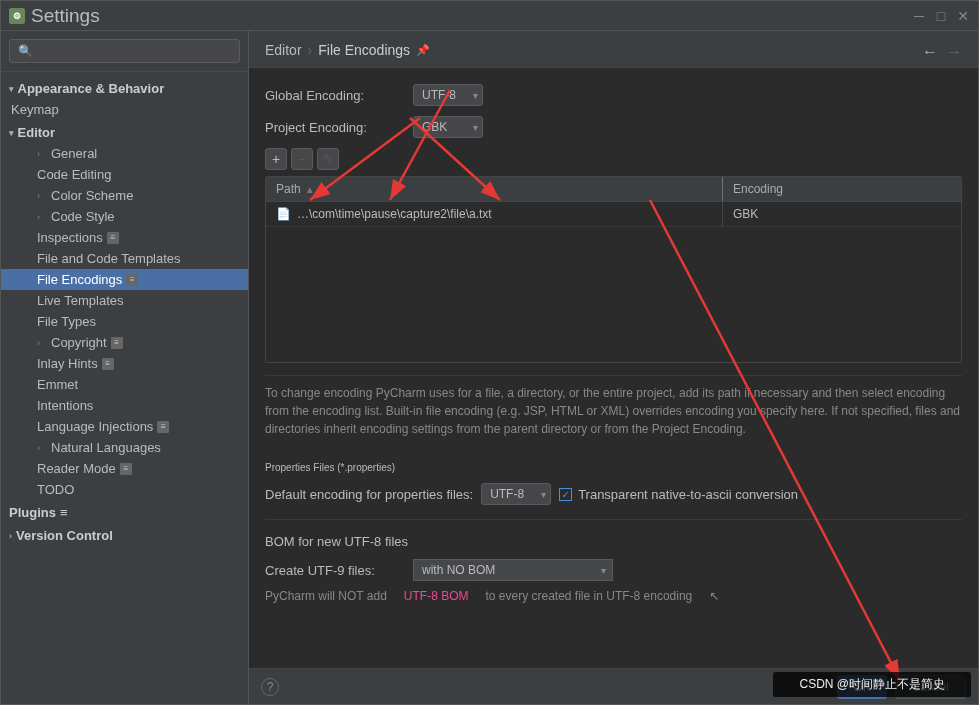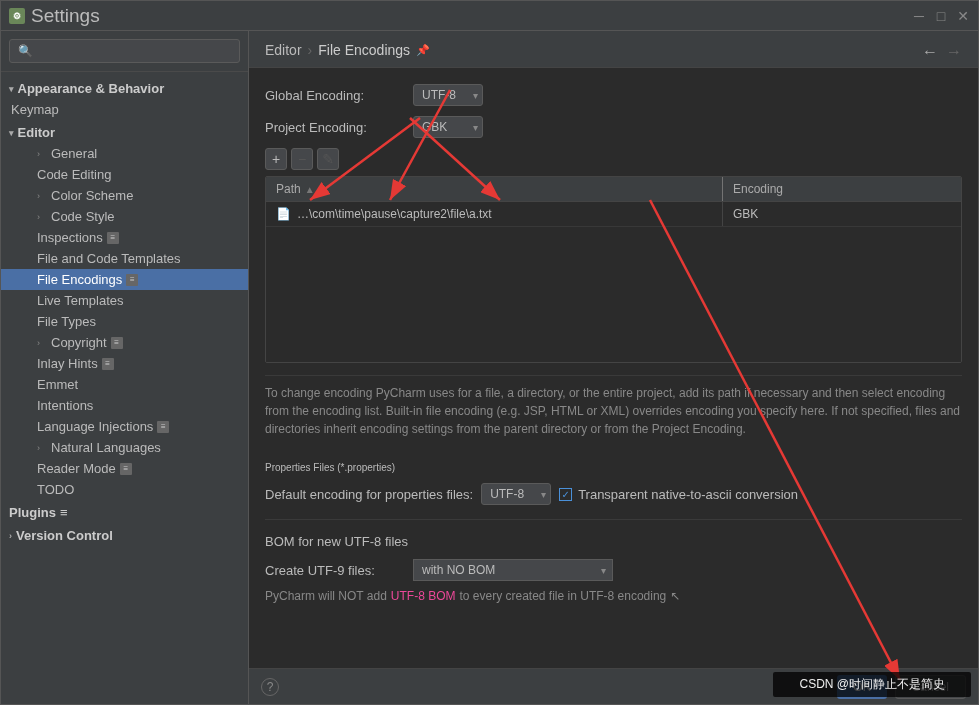--- a/index.html
+++ b/index.html
@@ -355,21 +355,21 @@
       color: #888;
       font-size: 10px;
     }
 
     .pycharm-note {
       color: #888;
       font-size: 12px;
       margin-top: 6px;
       display: flex;
       align-items: center;
-      gap: 4px;
+      gap: 17px;
     }
     .pycharm-note .link { color: #ec4899; }
     .pycharm-note .anchor { color: #888; }
 
     .panel-footer {
       height: 36px;
       background: #3c3f41;
       border-top: 1px solid #444;
       display: flex;
       align-items: center;

